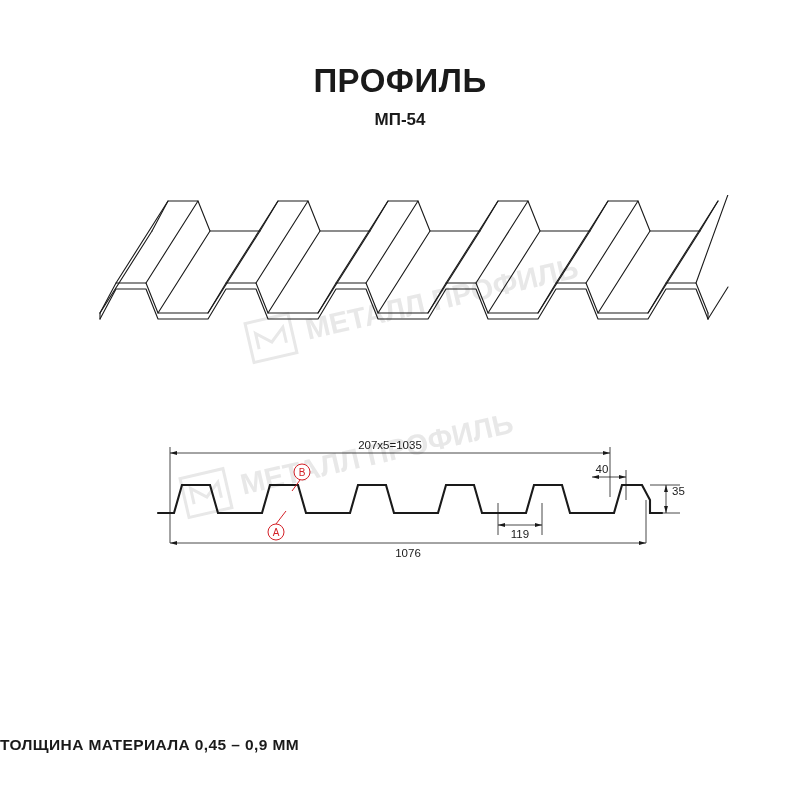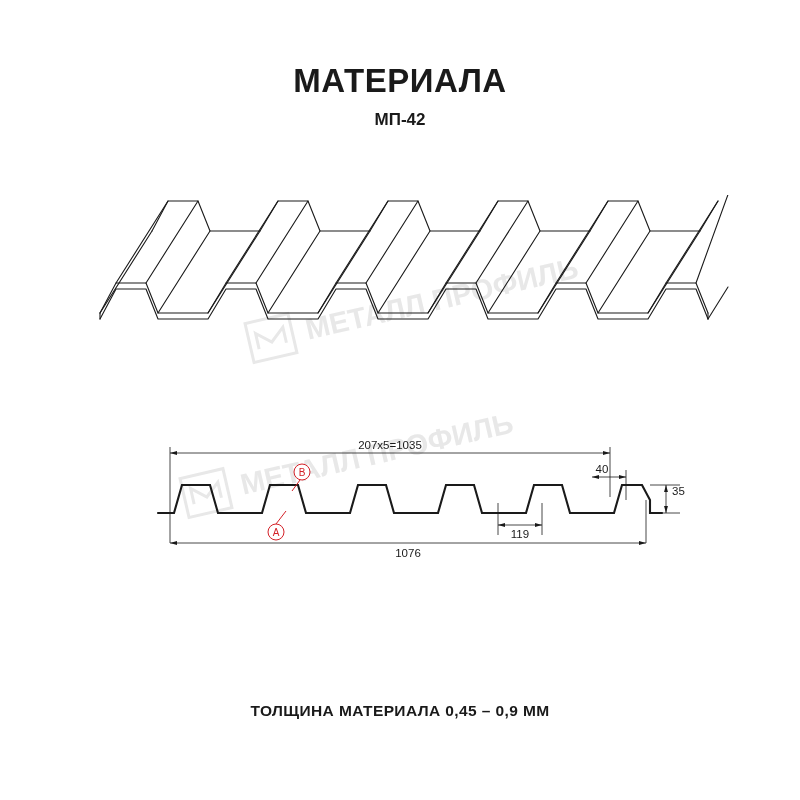--- a/index.html
+++ b/index.html
@@ -39,23 +39,22 @@
   .subtitle {
     margin-top: 10px;
     font-size: 17px;
     font-weight: bold;
     color: #1a1a1a;
     line-height: 20px;
   }
   .footer-note {
     position: absolute;
     left: 0;
-    top: 702px;
-    width: 800px;
-    text-align: center;
+    top: 736px;
+    width: 800px;
     font-size: 15.5px;
     font-weight: bold;
     letter-spacing: 0.4px;
     color: #1a1a1a;
   }
   svg {
     display: block;
   }
   .iso-layer, .sec-layer {
     position: absolute;
@@ -93,22 +92,22 @@
         <g>
           <rect x="0" y="-22" width="44" height="40" fill="none" stroke="#e8e8e8" stroke-width="3"></rect>
           <path d="M8 6 L8 -10 L22 2 L36 -10 L36 6" fill="none" stroke="#e8e8e8" stroke-width="3"></path>
         </g>
         <text x="58" y="8" font-family="Liberation Sans, sans-serif" font-size="29" font-weight="bold" fill="#e8e8e8">МЕТАЛЛ ПРОФИЛЬ</text>
       </g>
     </svg>
   </div>
 
   <div class="title-block">
-    <div class="title">МАТЕРИАЛА</div>
-    <div class="subtitle">МП-42</div>
+    <div class="title">ПРОФИЛЬ</div>
+    <div class="subtitle">МП-54</div>
   </div>
 
   <div class="iso-layer">
     <svg width="650" height="160" viewBox="0 0 650 160" aria-hidden="true">
       <g fill="none" stroke="#1a1a1a" stroke-width="1.1" stroke-linejoin="round" stroke-linecap="round">
 
         <path d="M20 118
                  L36 88 L66 88 L78 118 L128 118
                  L146 88 L176 88 L188 118 L238 118
                  L256 88 L286 88 L298 118 L348 118

